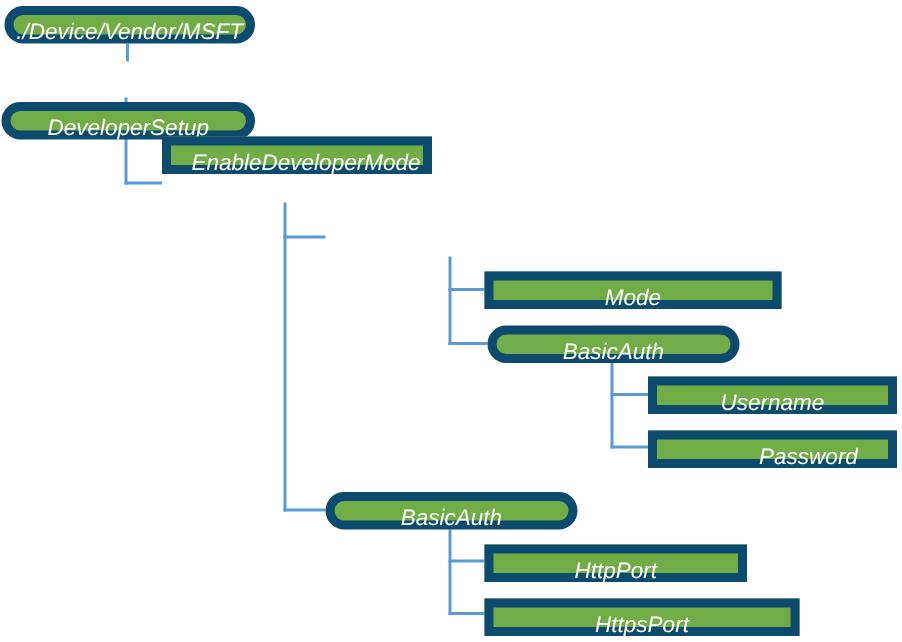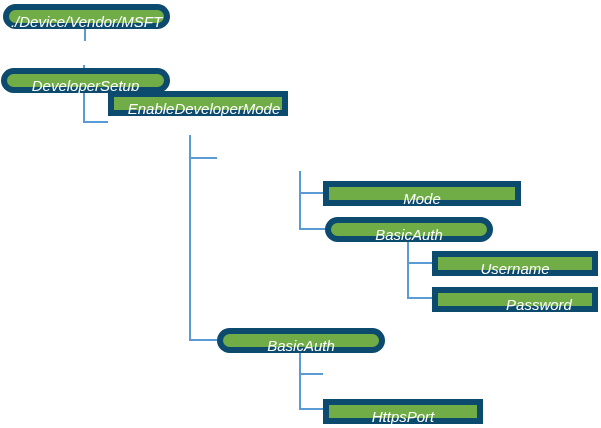--- a/index.html
+++ b/index.html
@@ -69,15 +69,16 @@
   <div class="hline" style="left:299px; top:408px; width:24px;"></div>
 
   <div class="node pill" style="left:3px;   top:4px;   width:167px;">./Device/Vendor/MSFT</div>
   <div class="node pill" style="left:1px;   top:40px;  width:169px;margin-top:28px;">DeveloperSetup</div>
   <div class="node rect" style="left:108px; top:91px;  width:180px;padding-left:12px;">EnableDeveloperMode</div>
   <div class="node rect" style="left:323px; top:181px; width:198px;">Mode</div>
   <div class="node pill" style="left:325px; top:217px; width:168px;">BasicAuth</div>
   <div class="node rect" style="left:432px; top:251px; width:166px;">Username</div>
   <div class="node rect" style="left:432px; top:287px; width:166px;padding-left:48px;">Password</div>
   <div class="node pill" style="left:217px; top:328px; width:168px;">BasicAuth</div>
-  <div class="node rect" style="left:323px; top:399px; width:160px;">HttpsPort</div>
+  <div class="node rect" style="left:323px; top:363px; width:175px;">HttpPort</div>
+  <div class="node rect" style="left:323px; top:399px; width:210px;">HttpsPort</div>
 
 </div>
 
 </body></html>

